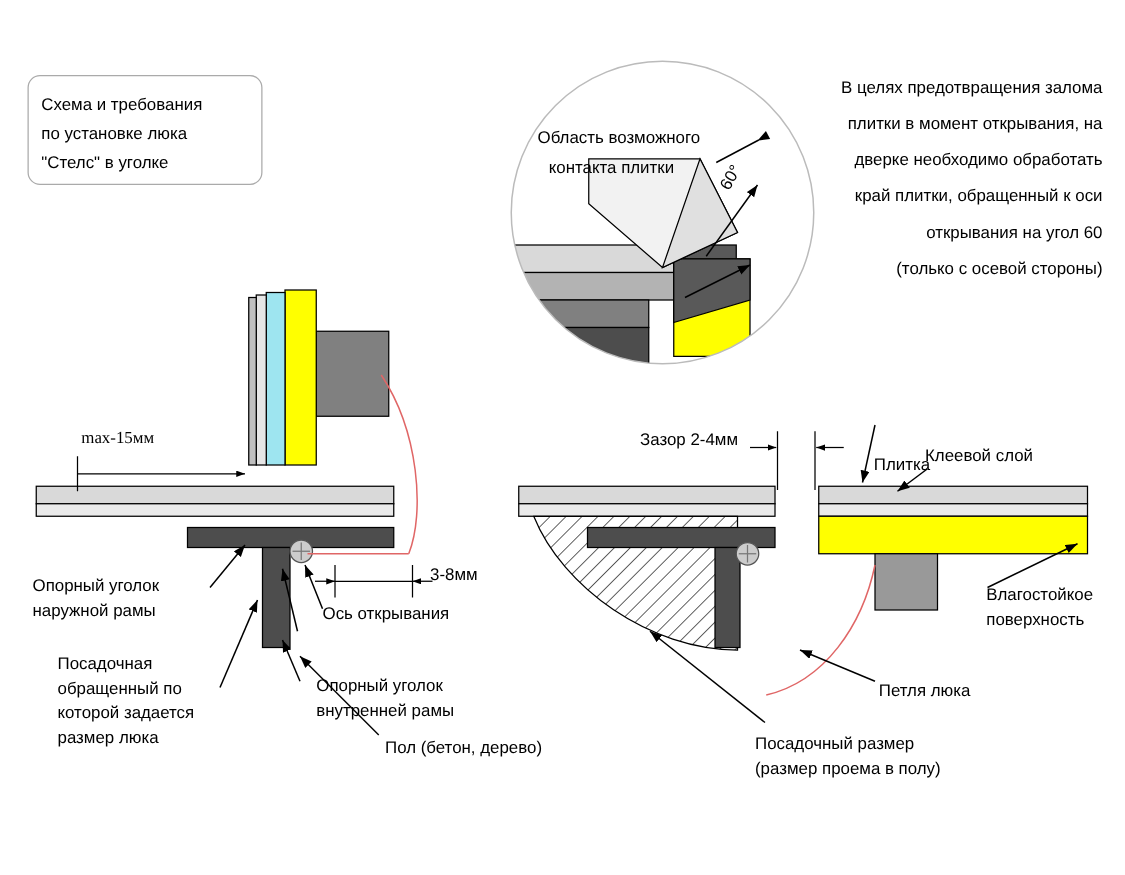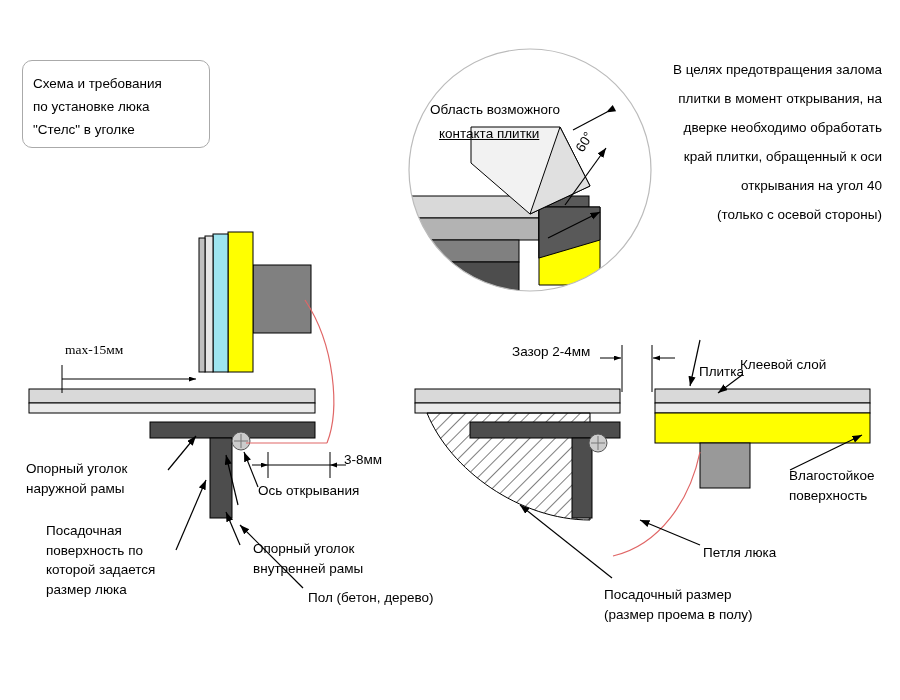--- a/index.html
+++ b/index.html
@@ -180,35 +180,35 @@
 
   <div class="callout" style="left:22px; top:60px; width:188px; height:88px;"></div>
   <div class="txt" style="left:33px; top:74px;">Схема и требования</div>
   <div class="txt" style="left:33px; top:97px;">по установке люка</div>
   <div class="txt" style="left:33px; top:120px;">"Стелс" в уголке</div>
 
   <div class="txt right" style="left:552px; top:60px; width:330px;">В целях предотвращения залома</div>
   <div class="txt right" style="left:552px; top:89px; width:330px;">плитки в момент открывания, на</div>
   <div class="txt right" style="left:552px; top:118px; width:330px;">дверке необходимо обработать</div>
   <div class="txt right" style="left:552px; top:147px; width:330px;">край плитки, обращенный к оси</div>
-  <div class="txt right" style="left:552px; top:176px; width:330px;">открывания на угол 40</div>
+  <div class="txt right" style="left:552px; top:176px; width:330px;">открывания на угол 60</div>
   <div class="txt right" style="left:552px; top:205px; width:330px;">(только с осевой стороны)</div>
 
   <div class="txt" style="left:430px; top:100px;">Область возможного</div>
-  <div class="txt" style="left:439px; top:124px;text-decoration:underline;">контакта плитки</div>
+  <div class="txt" style="left:439px; top:124px;">контакта плитки</div>
   <div class="txt" style="left:571px; top:146px; transform:rotate(-60deg); transform-origin:left top;">60°</div>
 
   <div class="txt" style="left:65px; top:340px;font-family:Liberation Serif, serif;">max-15мм</div>
   <div class="txt" style="left:344px; top:450px;">3-8мм</div>
 
   <div class="txt" style="left:26px; top:459px;"><span>Опорный уголок
 наружной рамы</span></div>
   <div class="txt" style="left:258px; top:481px;">Ось открывания</div>
   <div class="txt" style="left:46px; top:521px;"><span>Посадочная
-поверхность по
+обращенный по
 которой задается
 размер люка</span></div>
   <div class="txt" style="left:253px; top:539px;"><span>Опорный уголок
 внутренней рамы</span></div>
   <div class="txt" style="left:308px; top:588px;">Пол (бетон, дерево)</div>
 
   <div class="txt" style="left:512px; top:342px;">Зазор 2-4мм</div>
   <div class="txt" style="left:699px; top:328px;margin-top:34px;">Плитка</div>
   <div class="txt" style="left:740px; top:355px;">Клеевой слой</div>
   <div class="txt" style="left:789px; top:466px;"><span>Влагостойкое

